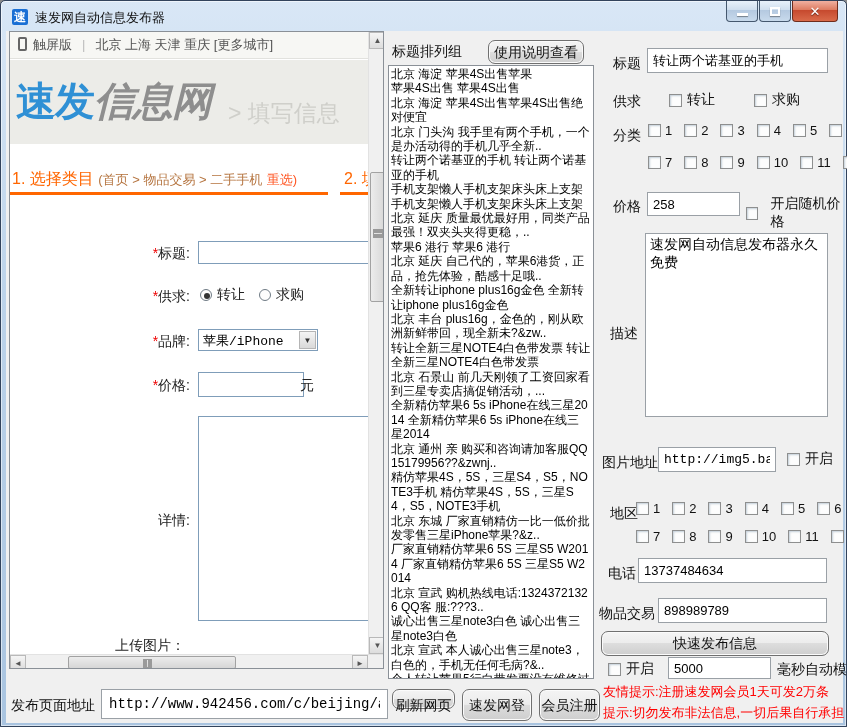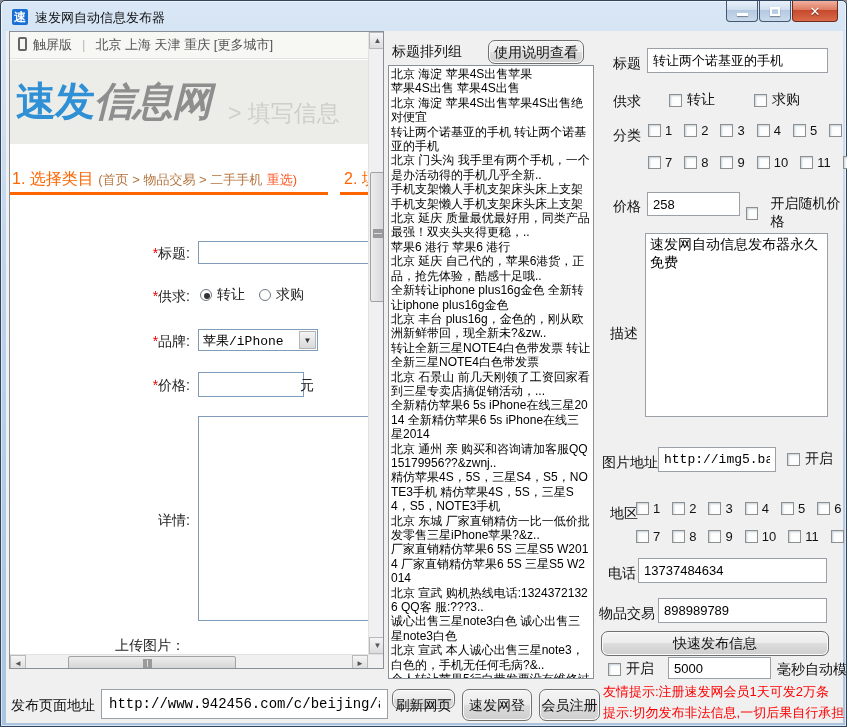--- a/index.html
+++ b/index.html
@@ -178,22 +178,22 @@
         <span class="sb-btn" style="left:342px;top:0;width:16px;height:15px;">►</span>
       </div>
     </div>
 
     <span class="mid-label">标题排列组</span>
     <span class="win-btn help-btn">使用说明查看</span>
     <div class="listbox">
           <div class="li">北京 海淀 苹果4S出售苹果</div>
           <div class="li">苹果4S出售 苹果4S出售</div>
           <div class="li">北京 海淀 苹果4S出售苹果4S出售绝对便宜</div>
+          <div class="li">北京 门头沟 我手里有两个手机，一个是办活动得的手机几乎全新..</div>
           <div class="li">转让两个诺基亚的手机 转让两个诺基亚的手机</div>
-          <div class="li">北京 门头沟 我手里有两个手机，一个是办活动得的手机几乎全新..</div>
           <div class="li">手机支架懒人手机支架床头床上支架 手机支架懒人手机支架床头床上支架</div>
           <div class="li">北京 延庆 质量最优最好用，同类产品最强！双夹头夹得更稳，..</div>
           <div class="li">苹果6 港行 苹果6 港行</div>
           <div class="li">北京 延庆 自己代的，苹果6港货，正品，抢先体验，酷感十足哦..</div>
           <div class="li">全新转让iphone plus16g金色 全新转让iphone plus16g金色</div>
           <div class="li">北京 丰台 plus16g，金色的，刚从欧洲新鲜带回，现全新未?&amp;zw..</div>
           <div class="li">转让全新三星NOTE4白色带发票 转让全新三星NOTE4白色带发票</div>
           <div class="li">北京 石景山 前几天刚领了工资回家看到三星专卖店搞促销活动，...</div>
           <div class="li">全新精仿苹果6 5s iPhone在线三星2014 全新精仿苹果6 5s iPhone在线三星2014</div>
           <div class="li">北京 通州 亲 购买和咨询请加客服QQ 15179956??&amp;zwnj..</div>

